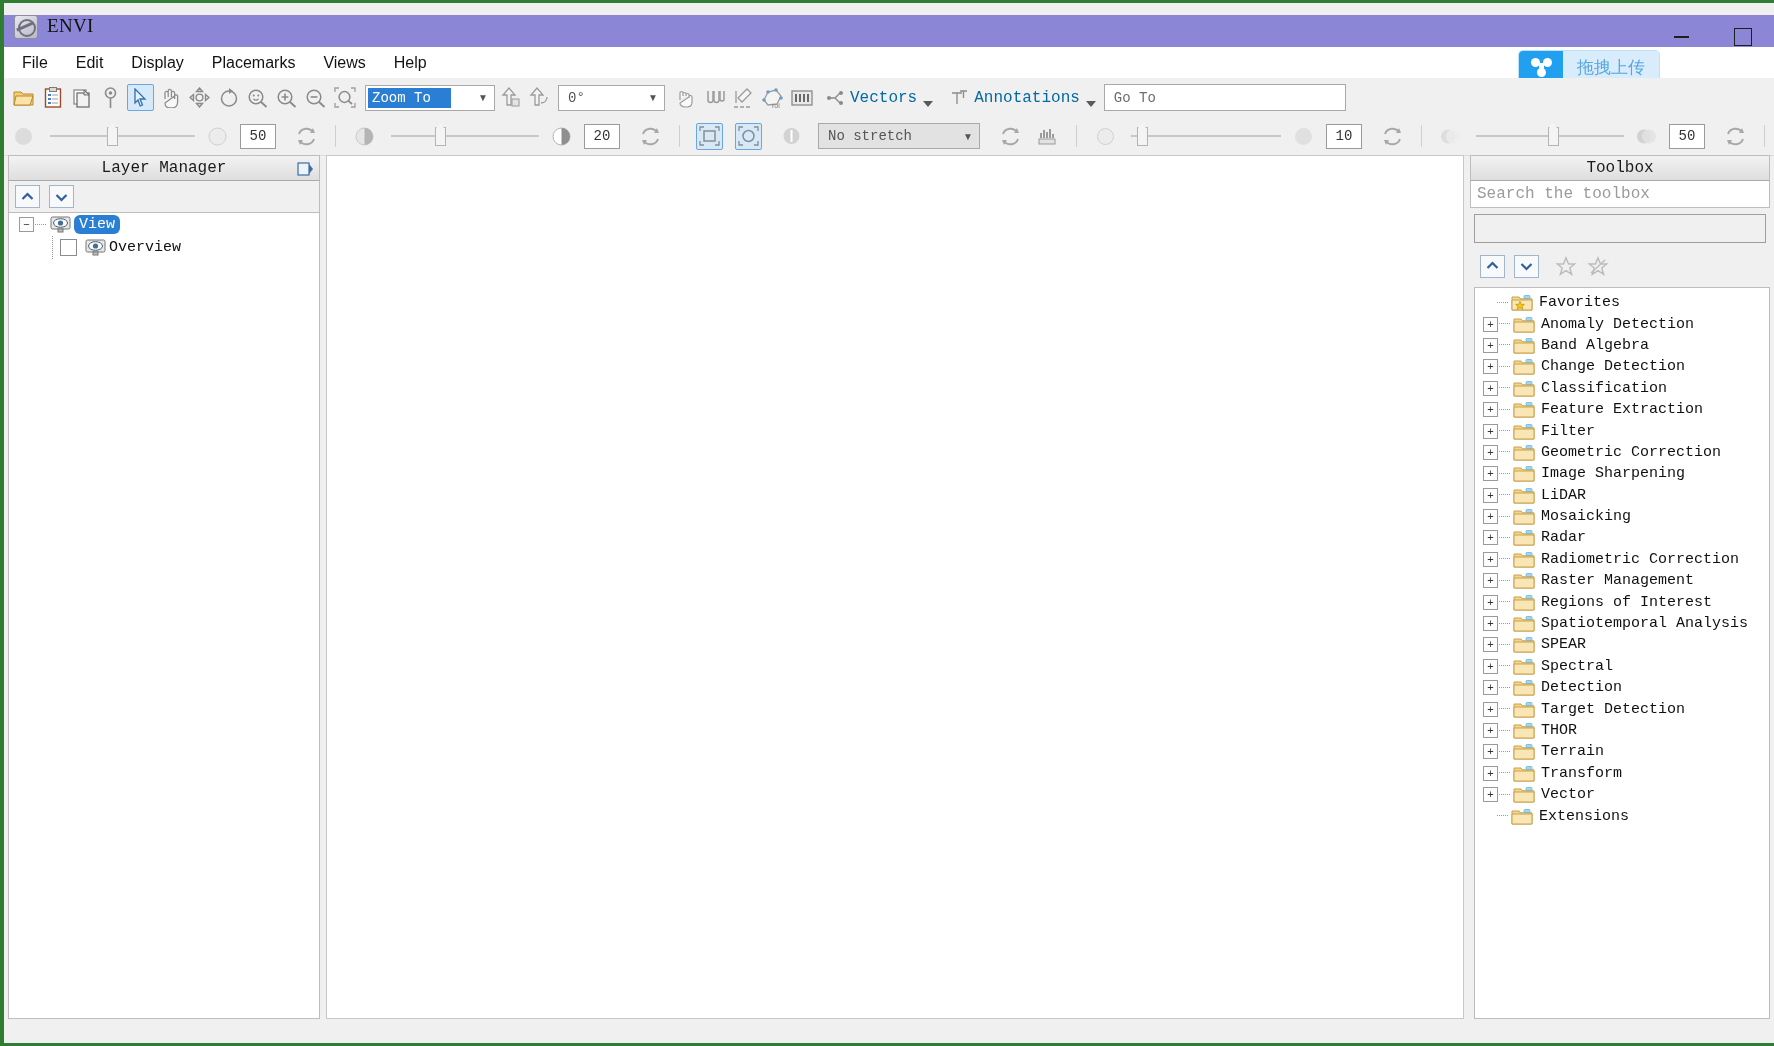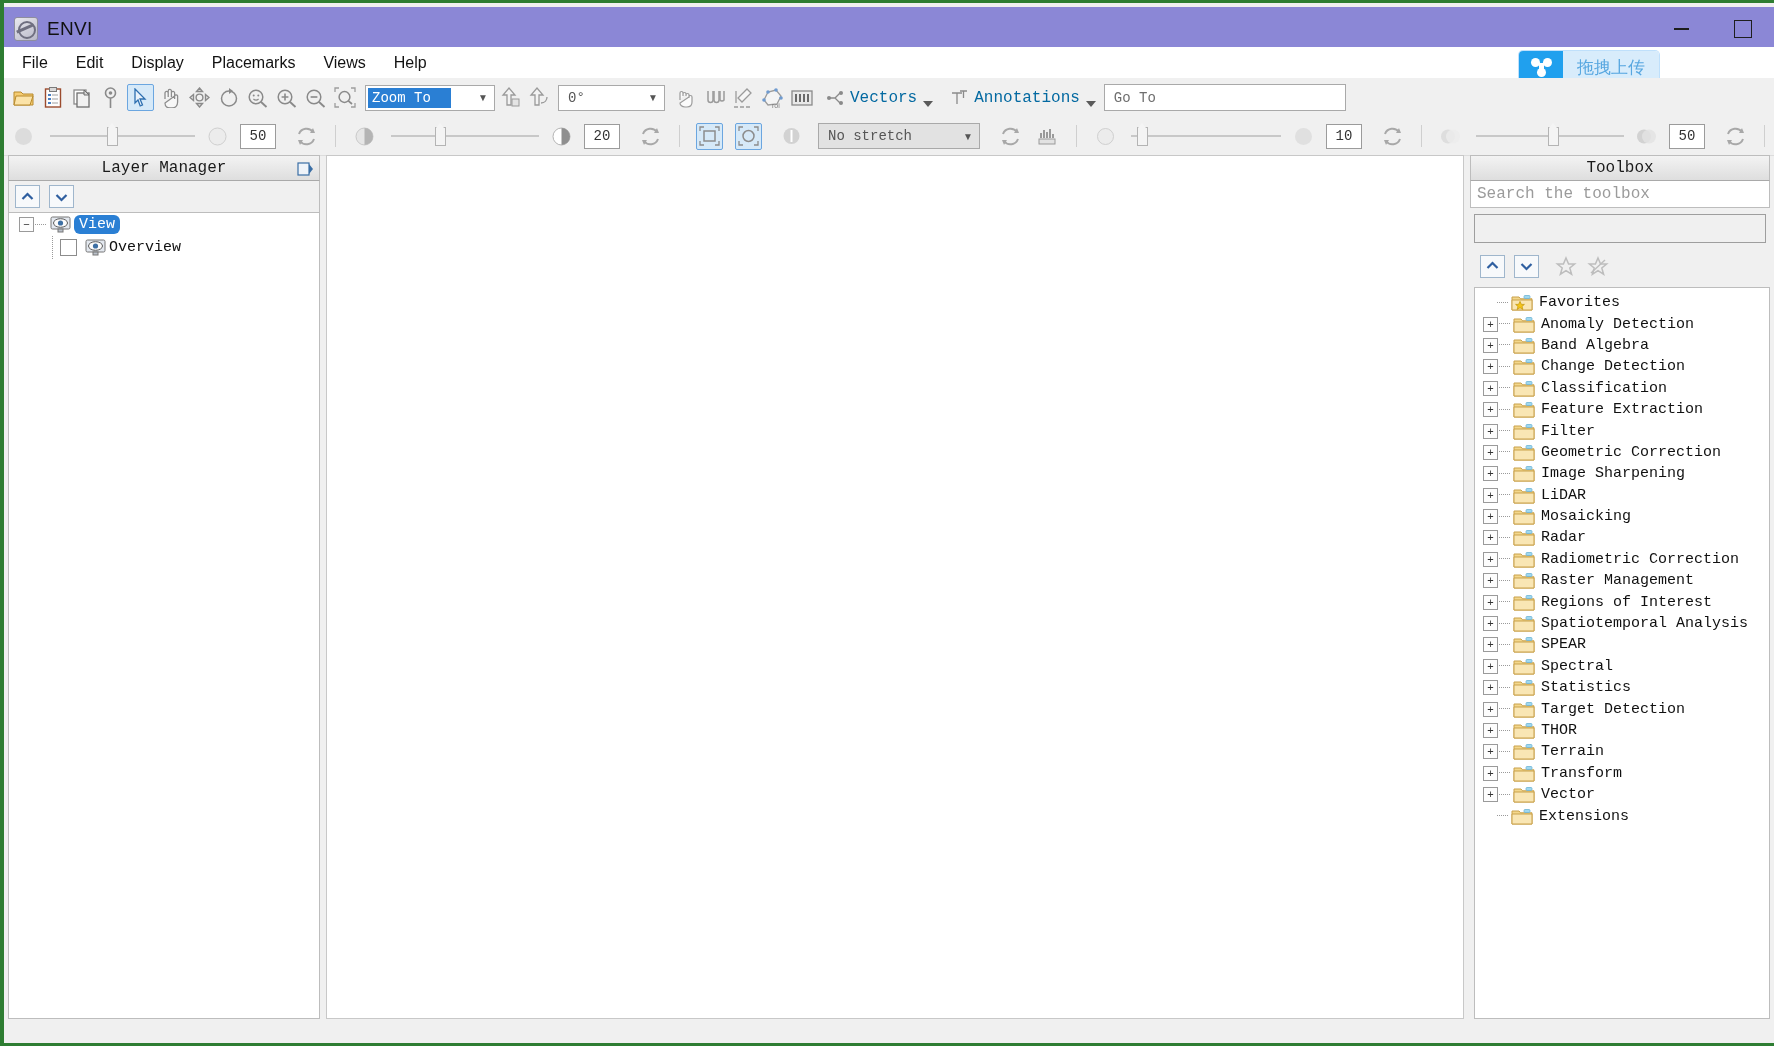--- a/index.html
+++ b/index.html
@@ -15,23 +15,23 @@
     position:absolute;left:0;top:0;width:1774px;height:1046px;
     box-sizing:border-box;
     border-left:4px solid #2e7d32;
     border-top:3px solid #2e7d32;
     border-bottom:3px solid #2e7d32;
     background:#f0f0f0;
     overflow:hidden;
   }
   
   .titlebar{
-    position:absolute;left:0;top:4px;right:0;height:44px;
+    position:absolute;left:0;top:12px;right:0;height:44px;
     background:#8b87d6;
-    display:flex;align-items:center;
+    display:flex;font-family:Liberation Serif, serif;
   }
   .title-icon{
     width:22px;height:22px;margin-left:10px;margin-right:9px;
     border-radius:3px;
     background:linear-gradient(145deg,#e8e8ee,#b9b9c8);
     border:1px solid #8e8e9e;
     position:relative;flex:none;
   }
   .title-icon::before{
     content:"";position:absolute;left:3px;top:3px;width:14px;height:14px;
@@ -1022,21 +1022,21 @@
         <div class="tbx-row">
           <span class="expander">+</span>
           <span class="dots"></span>
           <span class="folder">
             <svg width="22" height="17" viewBox="0 0 22 17">
               <path d="M1 3h7l1.6 1.8H21V16H1z" fill="#f3d78c" stroke="#c9a14a" stroke-width="1"></path>
               <path d="M1 6h20v10H1z" fill="#f9e6b4" stroke="#c9a14a" stroke-width="1"></path>
               <rect x="13" y="1.5" width="6" height="3" rx="1" fill="#9fd8ef" stroke="#6fb4d4" stroke-width=".8"></rect>
             </svg>
           </span>
-          <span>Statistics</span>
+          <span>Detection</span>
         </div>
         <div class="tbx-row">
           <span class="expander">+</span>
           <span class="dots"></span>
           <span class="folder">
             <svg width="22" height="17" viewBox="0 0 22 17">
               <path d="M1 3h7l1.6 1.8H21V16H1z" fill="#f3d78c" stroke="#c9a14a" stroke-width="1"></path>
               <path d="M1 6h20v10H1z" fill="#f9e6b4" stroke="#c9a14a" stroke-width="1"></path>
               <rect x="13" y="1.5" width="6" height="3" rx="1" fill="#9fd8ef" stroke="#6fb4d4" stroke-width=".8"></rect>
             </svg>

